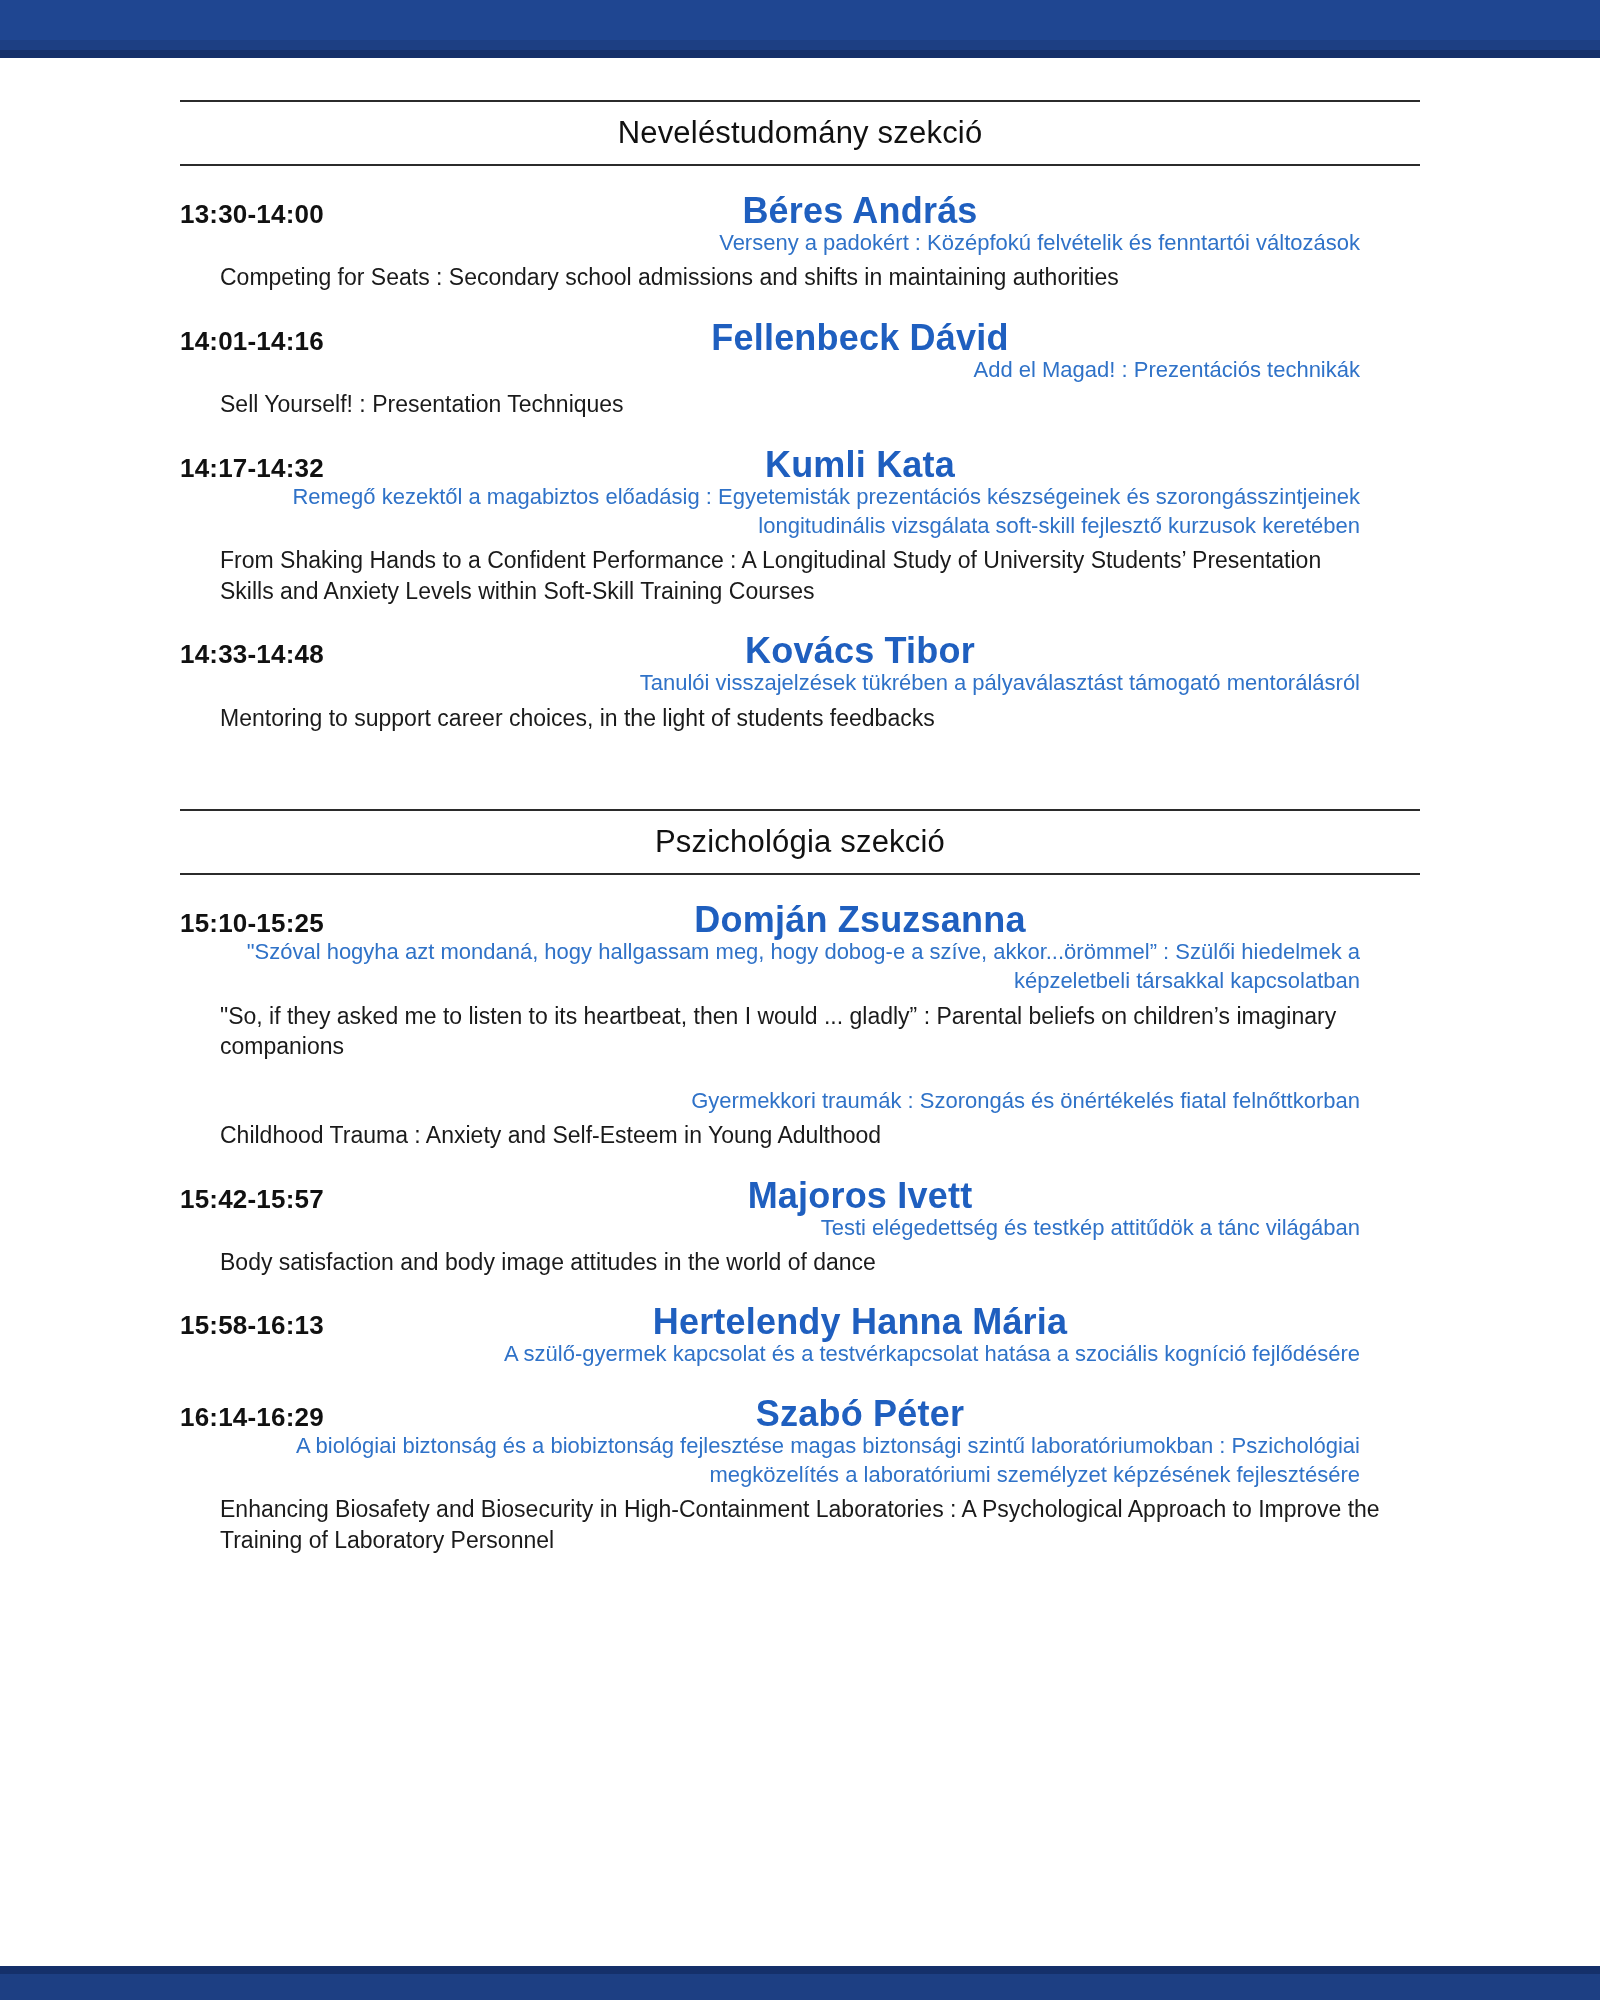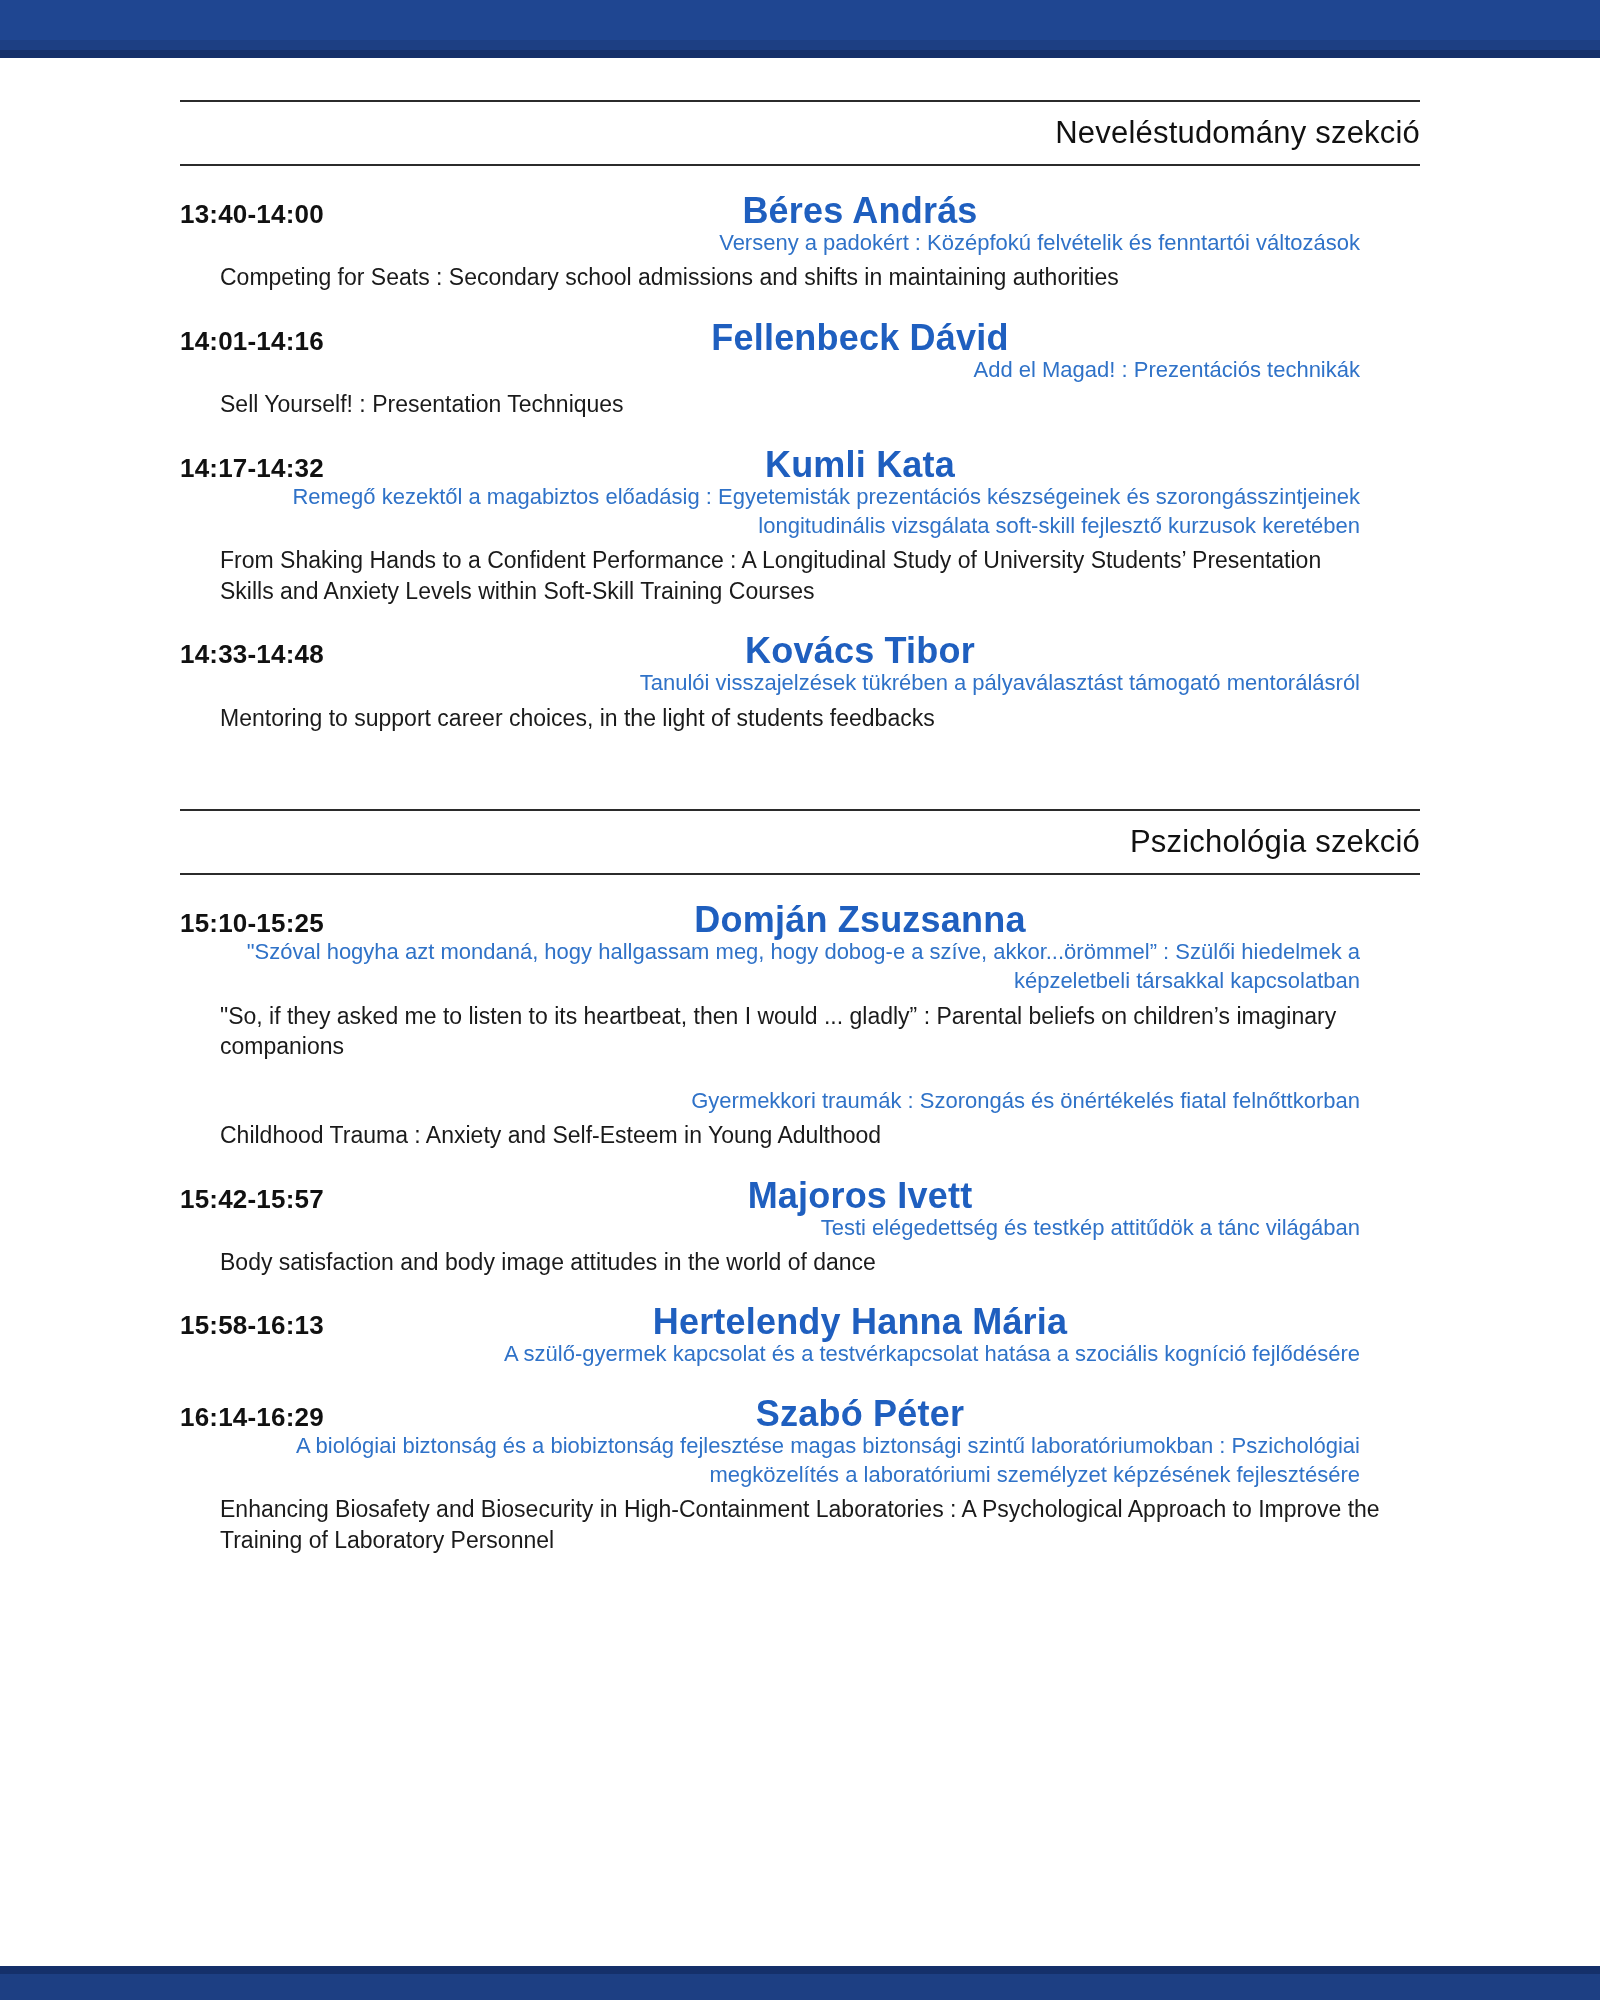--- a/index.html
+++ b/index.html
@@ -57,21 +57,21 @@
   .content {
     padding: 0 180px;
     box-sizing: border-box;
   }
   .section {
     margin-top: 42px;
   }
   .section-head {
     border-top: 2px solid #2b2b2b;
     border-bottom: 2px solid #2b2b2b;
-    text-align: right;
+    text-align: center;
     font-size: 31px;
     color: #111111;
     padding: 13px 0 13px 0;
     font-weight: normal;
     letter-spacing: .2px;
   }
   .talk {
     margin-top: 24px;
   }
   .talk-head {
@@ -142,21 +142,21 @@
     <div class="band-rule"></div>
   </div>
 
   <div class="content">
 
     <div class="section">
       <div class="section-head">Neveléstudomány szekció</div>
 
       <div class="talk">
         <div class="talk-head">
-          <div class="talk-time">13:40-14:00</div>
+          <div class="talk-time">13:30-14:00</div>
           <div class="talk-author">Béres András</div>
         </div>
         <div class="talk-title-hu">Verseny a padokért : Középfokú felvételik és fenntartói változások</div>
         <div class="talk-title-en">Competing for Seats : Secondary school admissions and shifts in maintaining authorities</div>
       </div>
 
       <div class="talk">
         <div class="talk-head">
           <div class="talk-time">14:01-14:16</div>
           <div class="talk-author">Fellenbeck Dávid</div>

